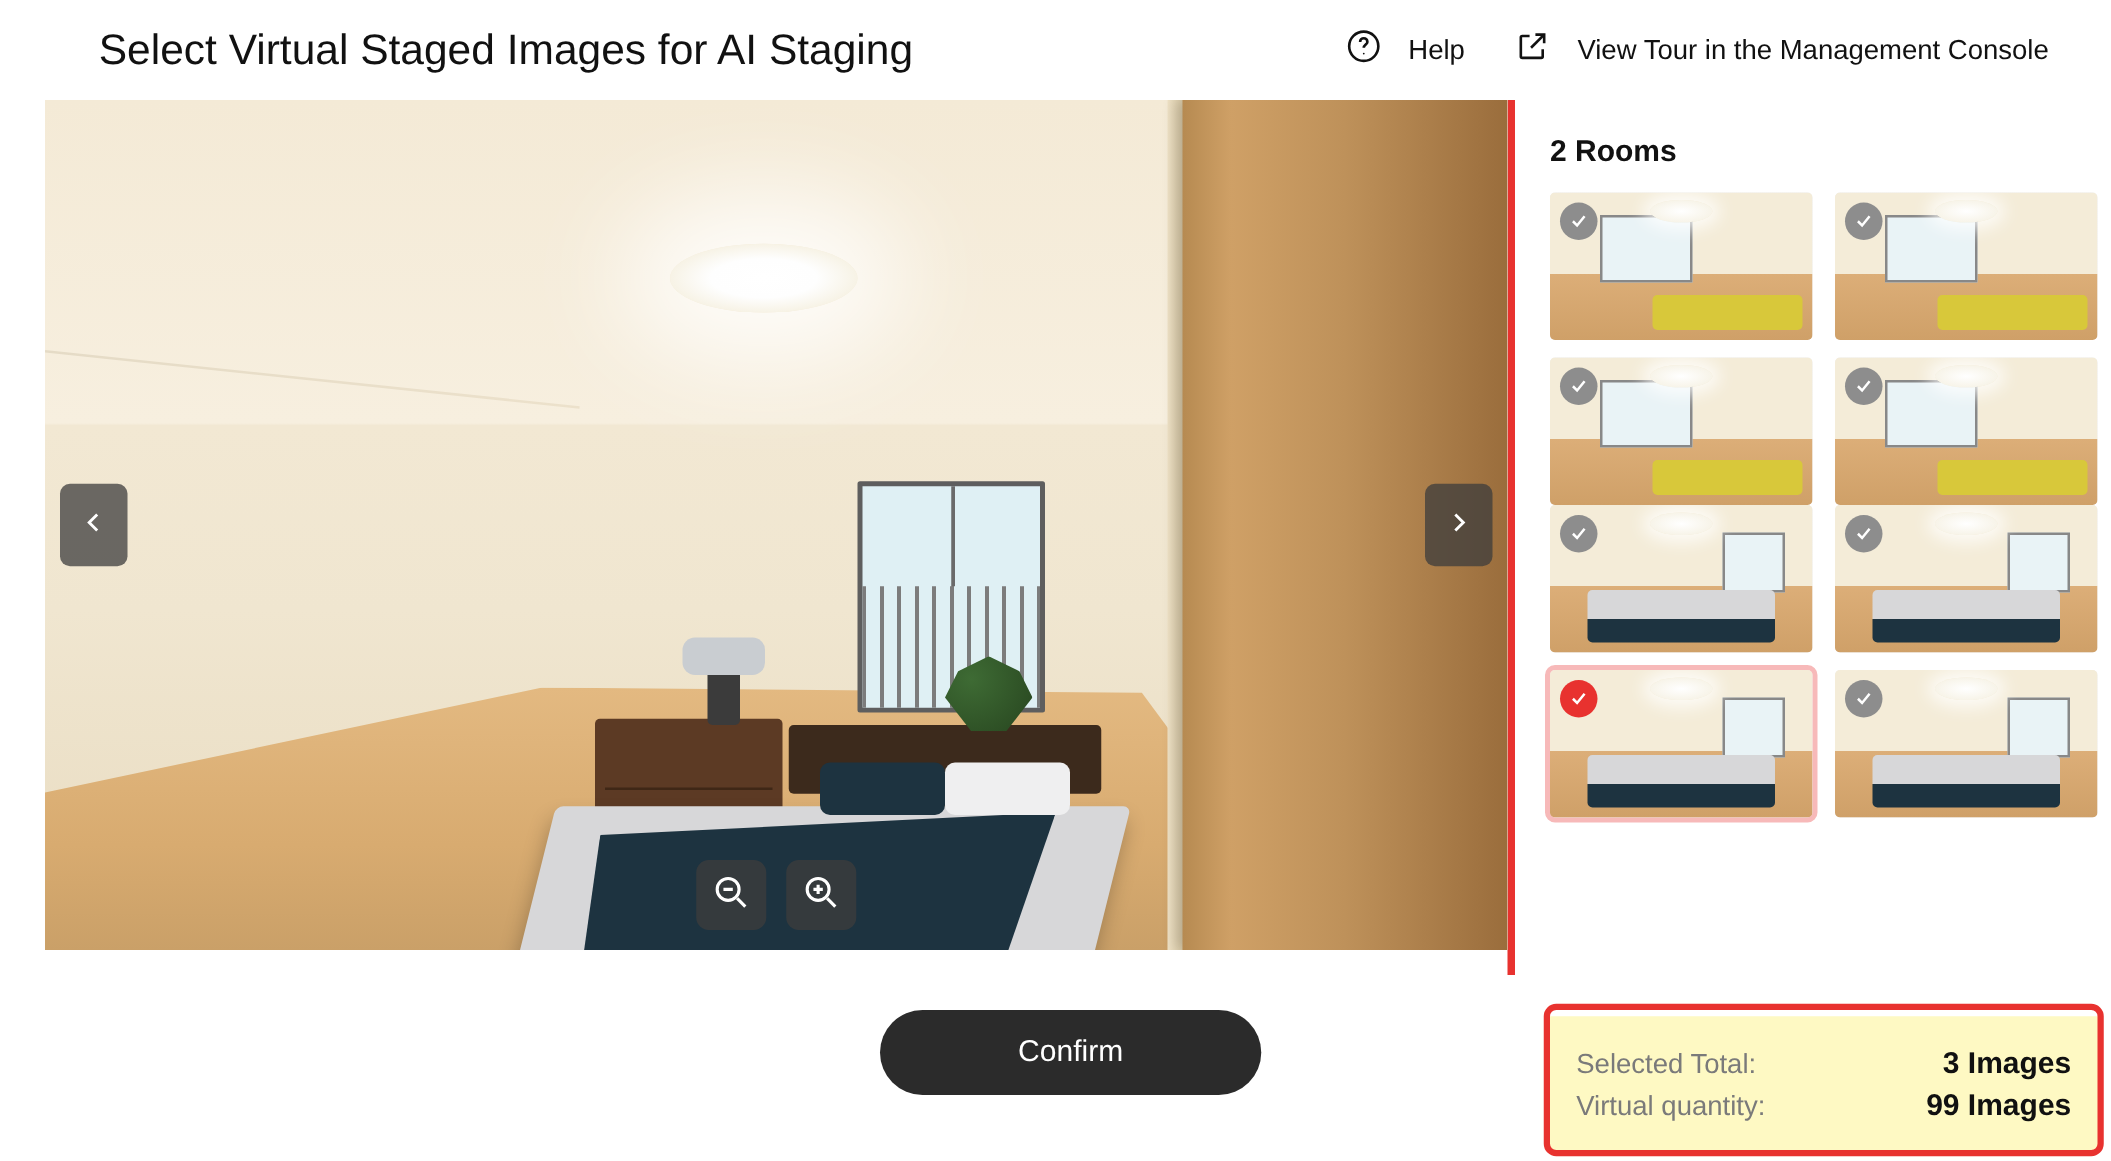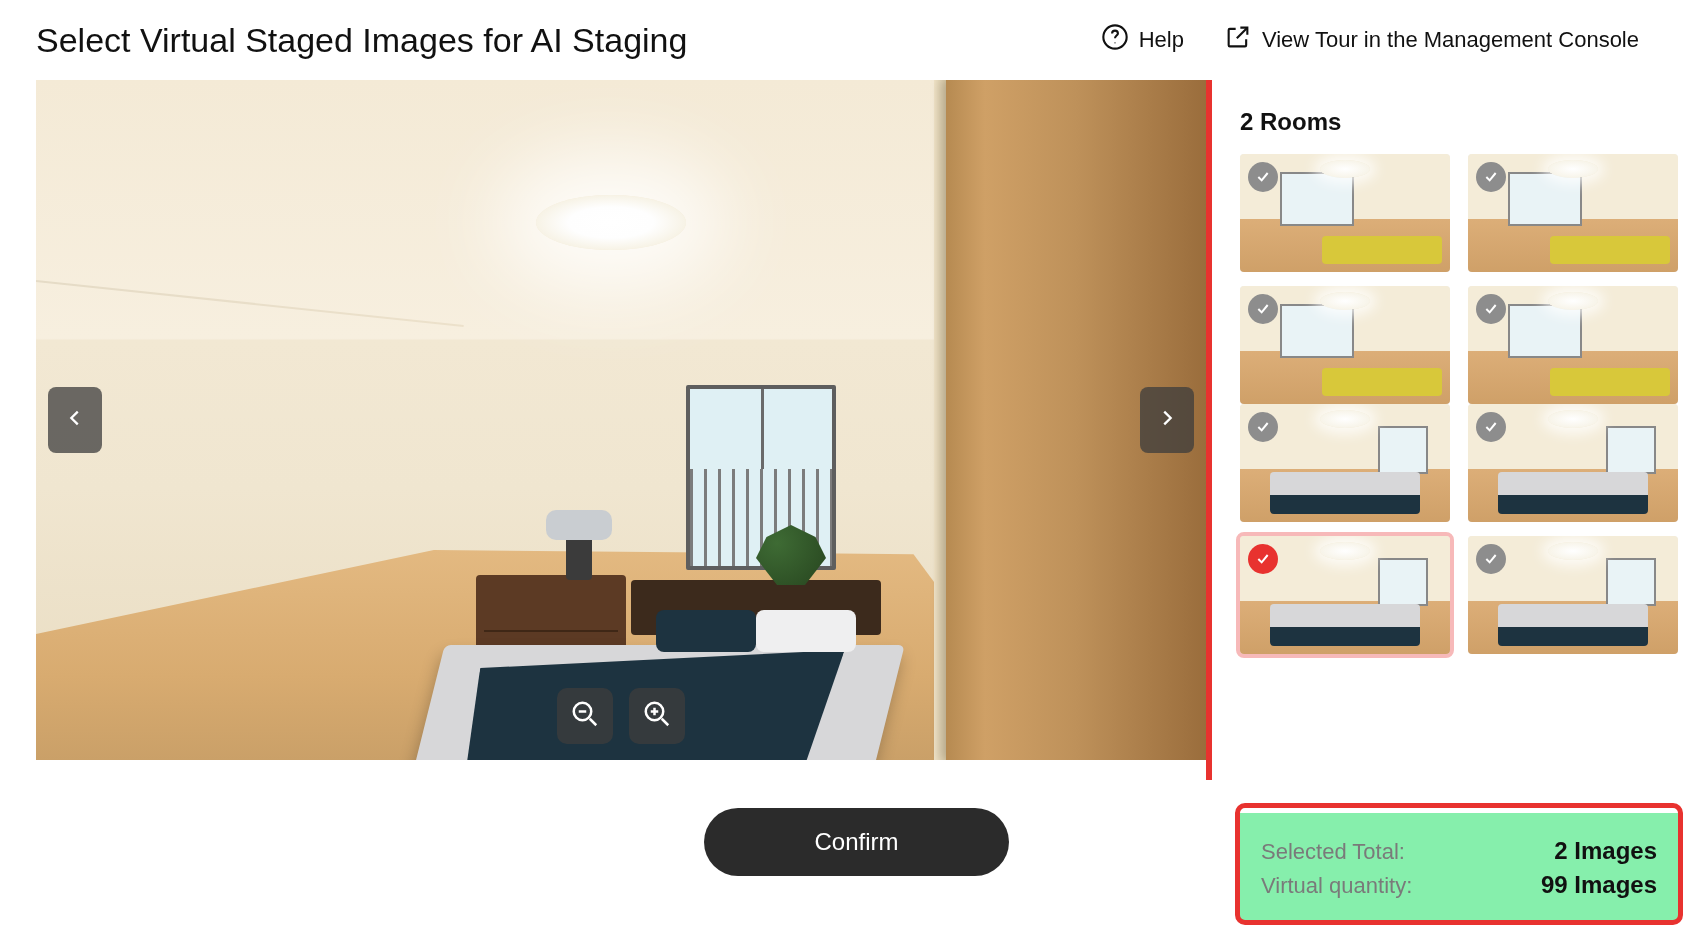--- a/index.html
+++ b/index.html
@@ -8,37 +8,37 @@
     background: #fff;
     color: #111;
     width: 1689px;
     height: 929px;
     overflow: hidden;
   }
   .header {
     display: flex;
     align-items: center;
     justify-content: space-between;
-    padding: 20px 50px 20px 36px;
+    padding: 20px 50px 20px 79px;
     height: 80px;
   }
   .title {
     font-size: 34px;
     font-weight: 500;
     color: #111;
   }
   .header-actions {
     display: flex;
     align-items: center;
     gap: 40px;
   }
   .header-link {
     display: flex;
     align-items: center;
-    gap: 10px;
+    gap: 22px;
     font-size: 22px;
     color: #111;
     cursor: pointer;
   }
   .header-link svg { width: 28px; height: 28px; }
   .content {
     display: flex;
     height: 700px;
     margin-left: 36px;
   }
@@ -131,21 +131,21 @@
   .check svg { width:16px; height:16px; stroke:#fff; stroke-width:3; fill:none; }
 
   .confirm-bar { display:flex; justify-content:center; margin-top:28px;margin-left:24px; }
   .confirm-btn {
     background:#2b2b2b; color:#fff; font-size:24px; border:none; border-radius:999px;
     padding: 20px 110px; cursor:pointer;
   }
 
   .summary-box {
     position:absolute; right:10px; bottom:8px; width:440px; padding:18px 22px 16px 22px;
-    background:#86efac;
+    background:#fef9c3;
   }
   .summary-row { display:flex; justify-content:space-between; align-items:baseline; font-size:22px; color:#7a7a7a; margin:6px 0; }
   .summary-row .val { color:#111; font-weight:700; font-size:24px; }
   .callout {
     position:absolute; right:6px; bottom:4px; width:448px; height:122px;
     border:5px solid #e8322f; border-radius:10px; pointer-events:none;
     filter: url(#rough); 
   }
   
   .callout::before { content:""; position:absolute; inset:-3px; border:3px dashed rgba(232,50,47,0); }
@@ -331,20 +331,20 @@
   </div>
 </div>
 
 <div class="confirm-bar">
   <button class="confirm-btn">Confirm</button>
 </div>
 
 <div class="summary-box">
   <div class="summary-row">
     <span>Selected Total:</span>
-    <span class="val">2 Images</span>
+    <span class="val">3 Images</span>
   </div>
   <div class="summary-row">
     <span>Virtual quantity:</span>
     <span class="val">99 Images</span>
   </div>
 </div>
 <div class="callout"></div>
 
 </body></html>

